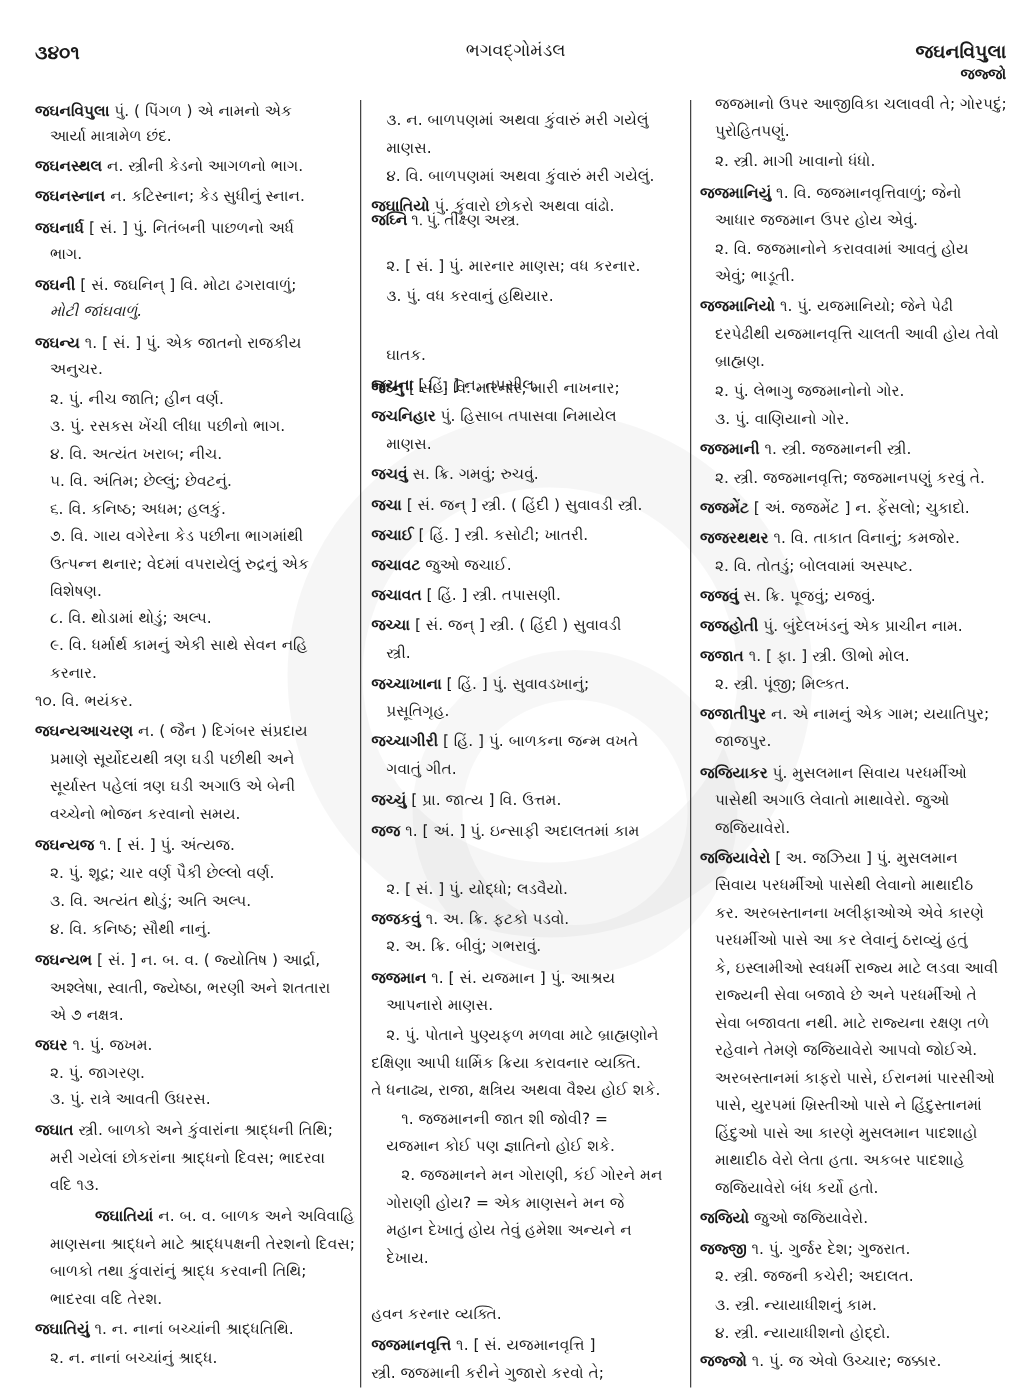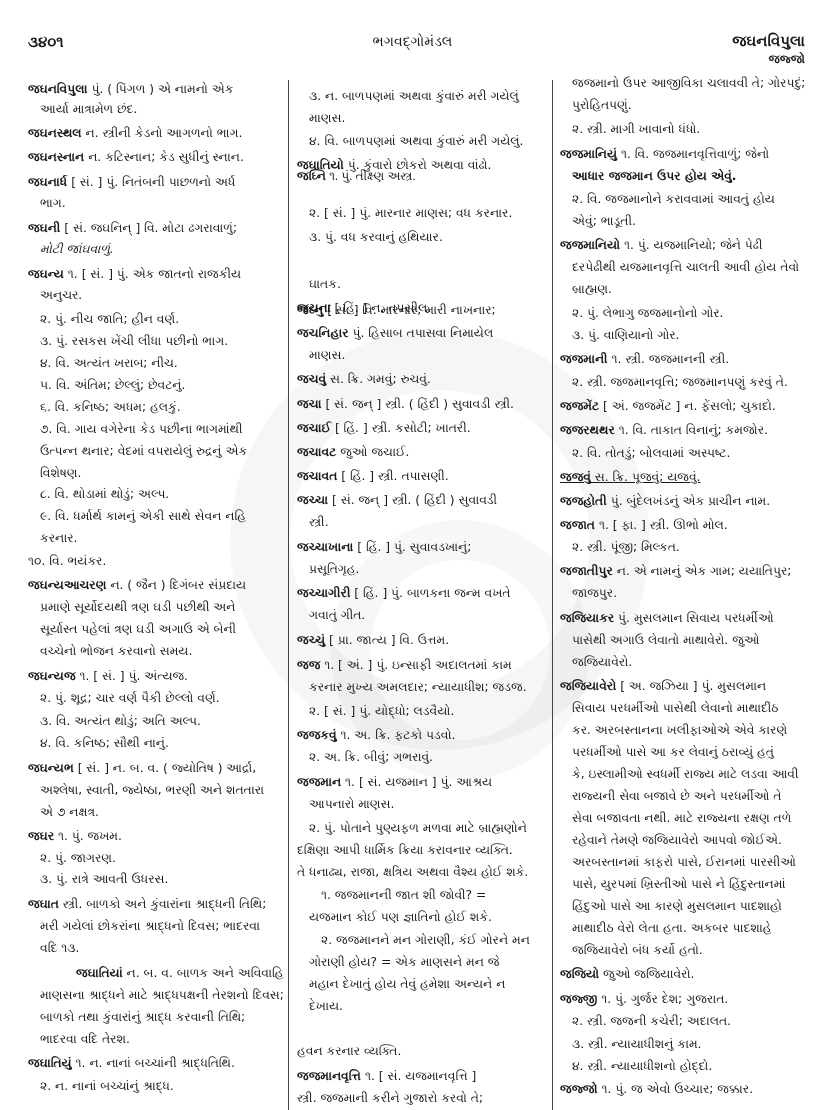--- a/index.html
+++ b/index.html
@@ -108,21 +108,20 @@
     <div class="line" style="top: 444px;"><span class="hw">જચાવટ</span><span> જુઓ જચાઈ.</span></div>
     <div class="line" style="top: 468px;"><span class="hw">જચાવત</span><span> [ હિં. ] સ્ત્રી. તપાસણી.</span></div>
     <div class="line" style="top: 492px;"><span class="hw">જચ્ચા</span><span> [ સં. જન્ ] સ્ત્રી. ( હિંદી ) સુવાવડી</span></div>
     <div class="line ind" style="top: 514px;"><span>સ્ત્રી.</span></div>
     <div class="line" style="top: 539px;"><span class="hw">જચ્ચાખાના</span><span> [ હિં. ] પું. સુવાવડખાનું;</span></div>
     <div class="line ind" style="top: 561px;"><span>પ્રસૂતિગૃહ.</span></div>
     <div class="line" style="top: 585px;"><span class="hw">જચ્ચાગીરી</span><span> [ હિં. ] પું. બાળકના જન્મ વખતે</span></div>
     <div class="line ind" style="top: 607px;"><span>ગવાતું ગીત.</span></div>
     <div class="line" style="top: 632px;"><span class="hw">જચ્ચું</span><span> [ પ્રા. જાત્ય ] વિ. ઉત્તમ.</span></div>
     <div class="line" style="top: 657px;"><span class="hw">જજ</span><span> ૧. [ અં. ] પું. ઇન્સાફી અદાલતમાં કામ</span></div>
-    <div class="line ind" style="top: 679px;"><span>કરનાર મુખ્ય અમલદાર; ન્યાયાધીશ; જડજ.</span></div>
     <div class="line ind" style="top: 703px;"><span>૨. [ સં. ] પું. યોદ્ધો; લડવૈયો.</span></div>
     <div class="line" style="top: 727px;"><span class="hw">જજકવું</span><span> ૧. અ. ક્રિ. ફટકો પડવો.</span></div>
     <div class="line ind" style="top: 749px;"><span>૨. અ. ક્રિ. બીવું; ગભરાવું.</span></div>
     <div class="line" style="top: 774px;"><span class="hw">જજમાન</span><span> ૧. [ સં. યજમાન ] પું. આશ્રય</span></div>
     <div class="line ind" style="top: 796px;"><span>આપનારો માણસ.</span></div>
     <div class="line ind" style="top: 820px;"><span>૨. પું. પોતાને પુણ્યફળ મળવા માટે બ્રાહ્મણોને</span></div>
     <div class="line" style="top: 842px;"><span>દક્ષિણા આપી ધાર્મિક ક્રિયા કરાવનાર વ્યક્તિ.</span></div>
     <div class="line" style="top: 864px;"><span>તે ધનાઢ્ય, રાજા, ક્ષત્રિય અથવા વૈશ્ય હોઈ શકે.</span></div>
     <div class="line ind2" style="top: 887px;"><span>૧. જજમાનની જાત શી જોવી? =</span></div>
     <div class="line ind" style="top: 909px;"><span>યજમાન કોઈ પણ જ્ઞાતિનો હોઈ શકે.</span></div>
@@ -132,34 +131,34 @@
     <div class="line ind" style="top: 998px;"><span>દેખાય.</span></div>
     <div class="line" style="top: 1043px;"><span>હવન કરનાર વ્યક્તિ.</span></div>
     <div class="line" style="top: 1068px;"><span class="hw">જજમાનવૃત્તિ</span><span> ૧. [ સં. યજમાનવૃત્તિ ]</span></div>
     <div class="line" style="top: 1090px;"><span>સ્ત્રી. જજમાની કરીને ગુજારો કરવો તે;</span></div>
   </div>
 <div class="col col-3">
     <div class="line ind" style="top: 75px;"><span>જજમાનો ઉપર આજીવિકા ચલાવવી તે; ગોરપદું;</span></div>
     <div class="line ind" style="top: 97px;"><span>પુરોહિતપણું.</span></div>
     <div class="line ind" style="top: 121px;"><span>૨. સ્ત્રી. માગી ખાવાનો ધંધો.</span></div>
     <div class="line" style="top: 146px;"><span class="hw">જજમાનિયું</span><span> ૧. વિ. જજમાનવૃત્તિવાળું; જેનો</span></div>
-    <div class="line ind" style="top: 168px; font-weight: bold;"><span>આધાર જજમાન ઉપર હોય એવું.</span></div>
+    <div class="line ind" style="top: 168px;"><span>આધાર જજમાન ઉપર હોય એવું.</span></div>
     <div class="line ind" style="top: 191px;"><span>૨. વિ. જજમાનોને કરાવવામાં આવતું હોય</span></div>
     <div class="line ind" style="top: 213px;"><span>એવું; ભાડૂતી.</span></div>
     <div class="line" style="top: 237px;"><span class="hw">જજમાનિયો</span><span> ૧. પું. યજમાનિયો; જેને પેઢી</span></div>
     <div class="line ind" style="top: 259px;"><span>દરપેઢીથી યજમાનવૃત્તિ ચાલતી આવી હોય તેવો</span></div>
     <div class="line ind" style="top: 281px;"><span>બ્રાહ્મણ.</span></div>
     <div class="line ind" style="top: 305px;"><span>૨. પું. લેભાગુ જજમાનોનો ગોર.</span></div>
     <div class="line ind" style="top: 327px;"><span>૩. પું. વાણિયાનો ગોર.</span></div>
     <div class="line" style="top: 351px;"><span class="hw">જજમાની</span><span> ૧. સ્ત્રી. જજમાનની સ્ત્રી.</span></div>
     <div class="line ind" style="top: 374px;"><span>૨. સ્ત્રી. જજમાનવૃત્તિ; જજમાનપણું કરવું તે.</span></div>
     <div class="line" style="top: 398px;"><span class="hw">જજમેંટ</span><span> [ અં. જજમેંટ ] ન. ફેંસલો; ચુકાદો.</span></div>
     <div class="line" style="top: 422px;"><span class="hw">જજરથથર</span><span> ૧. વિ. તાકાત વિનાનું; કમજોર.</span></div>
     <div class="line ind" style="top: 445px;"><span>૨. વિ. તોતડું; બોલવામાં અસ્પષ્ટ.</span></div>
-    <div class="line" style="top: 469px; text-decoration: underline;"><span class="hw">જજવું</span><span> સ. ક્રિ. પૂજવું; યજવું.</span></div>
+    <div class="line" style="top: 469px;"><span class="hw">જજવું</span><span> સ. ક્રિ. પૂજવું; યજવું.</span></div>
     <div class="line" style="top: 493px;"><span class="hw">જજહોતી</span><span> પું. બુંદેલખંડનું એક પ્રાચીન નામ.</span></div>
     <div class="line" style="top: 517px;"><span class="hw">જજાત</span><span> ૧. [ ફા. ] સ્ત્રી. ઊભો મોલ.</span></div>
     <div class="line ind" style="top: 539px;"><span>૨. સ્ત્રી. પૂંજી; મિલ્કત.</span></div>
     <div class="line" style="top: 563px;"><span class="hw">જજાતીપુર</span><span> ન. એ નામનું એક ગામ; યયાતિપુર;</span></div>
     <div class="line ind" style="top: 585px;"><span>જાજપુર.</span></div>
     <div class="line" style="top: 610px;"><span class="hw">જજિયાકર</span><span> પું. મુસલમાન સિવાય પરધર્મીઓ</span></div>
     <div class="line ind" style="top: 632px;"><span>પાસેથી અગાઉ લેવાતો માથાવેરો. જુઓ</span></div>
     <div class="line ind" style="top: 654px;"><span>જજિયાવેરો.</span></div>
     <div class="line" style="top: 678px;"><span class="hw">જજિયાવેરો</span><span> [ અ. જઝિયા ] પું. મુસલમાન</span></div>
     <div class="line ind" style="top: 700px;"><span>સિવાય પરધર્મીઓ પાસેથી લેવાનો માથાદીઠ</span></div>

